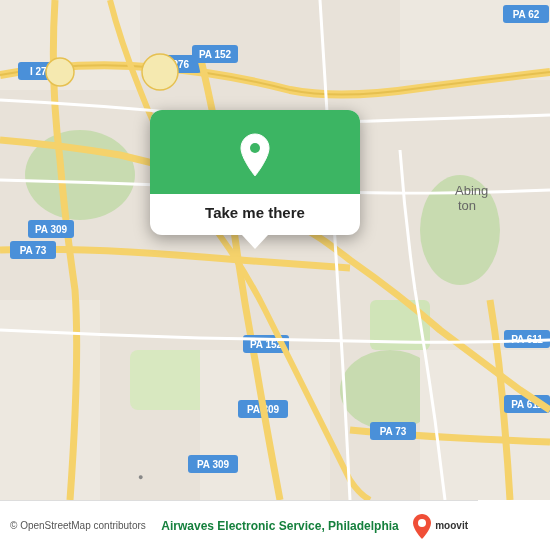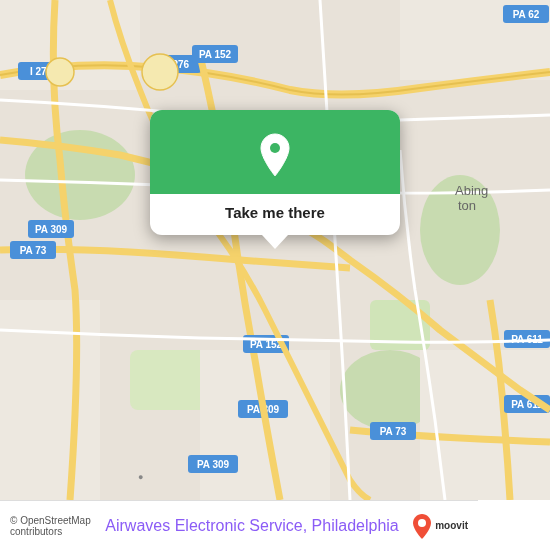--- a/index.html
+++ b/index.html
@@ -26,21 +26,21 @@
       top: 0; left: 0;
       width: 100%;
       height: 100%;
     }
 
     
     #popup {
       position: absolute;
       top: 110px;
       left: 150px;
-      width: 250px;
+      width: 210px;
       background: white;
       border-radius: 12px;
       box-shadow: 0 4px 16px rgba(0,0,0,0.35);
       overflow: visible;
       z-index: 10;
     }
 
     #popup-green {
       background: #3cb563;
       border-radius: 12px 12px 0 0;
@@ -96,23 +96,23 @@
       flex: 1;
     }
 
     #bottom-right {
       display: flex;
       align-items: center;
       gap: 4px;
     }
 
     #location-text {
-      font-size: 16px;
-      color: #8b5cf6;
-      font-weight: 400;
+      font-size: 12px;
+      color: #15803d;
+      font-weight: 700;
     }
 
     .moovit-logo {
       display: flex;
       align-items: center;
       gap: 2px;
     }
 
     .moovit-text {
       font-size: 10px;

